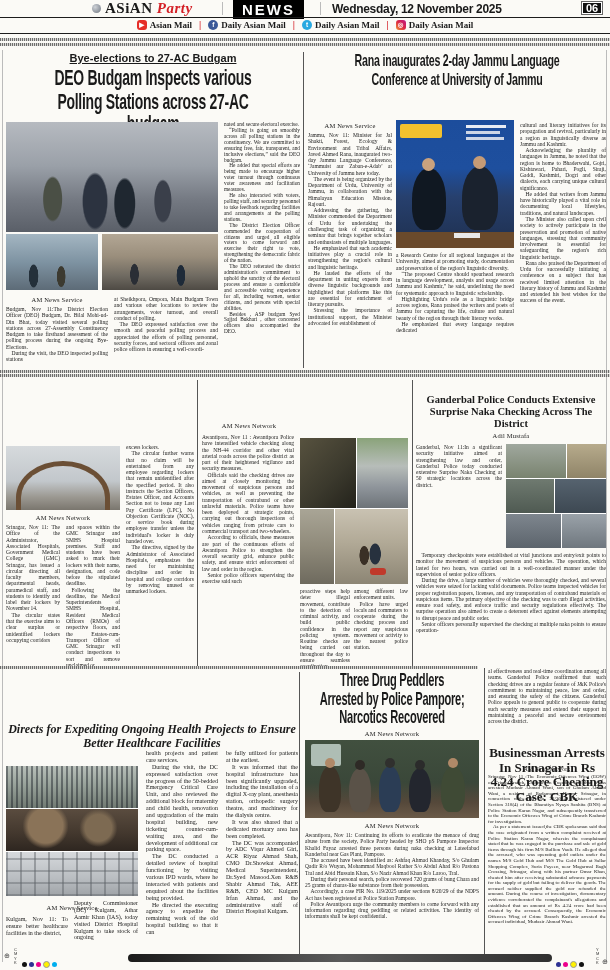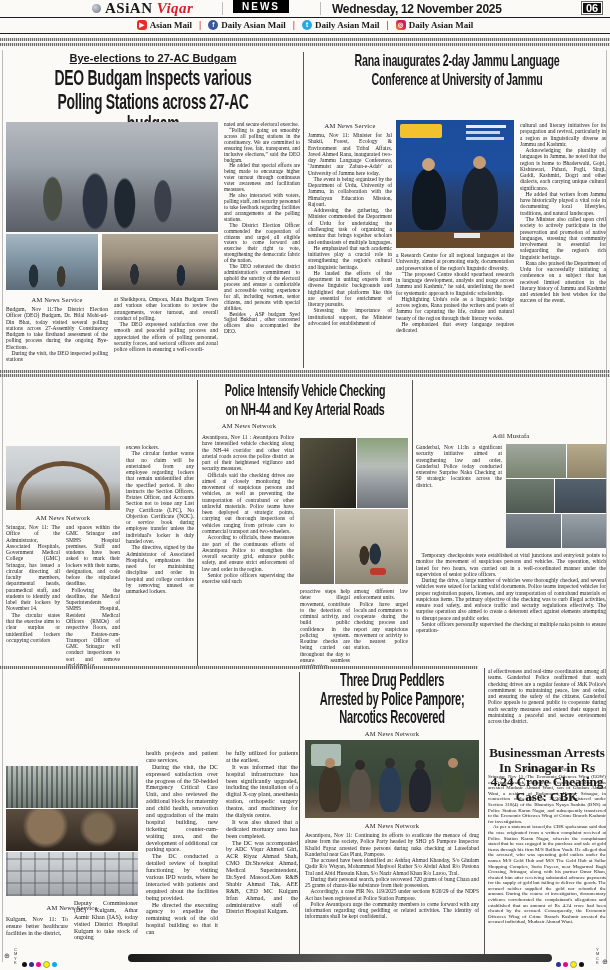--- a/index.html
+++ b/index.html
@@ -17,21 +17,21 @@
   .body{position:absolute;font-size:5.5px;line-height:1.14;text-align:justify;white-space:pre-line;overflow:hidden;}
   .body.xs{font-size:5px;line-height:1.12;}
   .body.md{font-size:6px;line-height:1.15;}
   .ph{position:absolute;overflow:hidden;}
   .sil{position:absolute;border-radius:50% 50% 35% 35%;}
   .head{position:absolute;border-radius:50%;}
   
   .mast-logo{position:absolute;font-family:"Liberation Serif",serif;font-weight:bold;font-size:15px;letter-spacing:0.5px;}
   .logo-red{color:#d42027;font-style:italic;}
   .logo-globe{position:absolute;width:9px;height:9px;border-radius:50%;background:radial-gradient(circle at 35% 35%,#cfd3d8,#8a9099 70%,#5a6068);}
-  .news-box{position:absolute;background:#000;color:#fff;font-family:"Liberation Sans",sans-serif;font-weight:bold;font-size:10px;padding:1px 9px;letter-spacing:2px;}
+  .news-box{position:absolute;background:#000;color:#fff;font-family:"Liberation Sans",sans-serif;font-weight:bold;font-size:15px;padding:1px 9px;letter-spacing:2px;}
   .mast-date{position:absolute;font-family:"Liberation Sans",sans-serif;font-weight:bold;font-size:12px;letter-spacing:-0.3px;}
   .pagenum{position:absolute;background:#111;color:#fff;font-family:"Liberation Sans",sans-serif;font-weight:bold;font-size:11px;padding:0 4px;border:1px solid #666;box-shadow:inset 0 0 0 1px #fff;}
   .social-row{position:absolute;top:19px;left:0;width:610px;display:flex;justify-content:center;gap:7px;align-items:center;font-family:"Liberation Serif",serif;font-weight:bold;font-size:9px;}
   .soc{display:flex;align-items:center;gap:3px;}
   .soc-ico{display:inline-block;width:10px;height:10px;border-radius:50%;color:#fff;font-size:6.5px;line-height:10px;text-align:center;font-family:"Liberation Sans",sans-serif;font-weight:bold;}
   .yt{background:#e52d27;border-radius:3px;}
   .fb{background:#3b5998;}
   .tw{background:#29a9e1;}
   .ig{background:linear-gradient(45deg,#f09433,#dc2743,#bc1888);border-radius:3px;}
   .soc-sep{color:#d42027;font-weight:bold;font-size:10px;}
@@ -72,21 +72,21 @@
 </style>
 </head>
 <body>
 
 <div class="page">
 
   <header>
     <span class="logo-globe" style="left:92px;top:4px;"></span>
     <div class="mast-logo" style="left:105px;top:0;">
       <span>ASiAN</span>
-      <span class="logo-red">Viqar</span>
+      <span class="logo-red">Party</span>
     </div>
     <div class="vline" style="left:222px;top:2px;height:13px;background:#bbb;"></div>
     <div class="news-box" style="left:233px;top:0;">NEWS</div>
     <div class="vline" style="left:320px;top:2px;height:13px;background:#bbb;"></div>
     <div class="mast-date" style="left:332px;top:2px;">Wednesday, 12 November 2025</div>
     <div class="pagenum" style="left:581px;top:1px;">06</div>
     <div class="rule" style="top:17px;"></div>
     <div class="social-row">
       <span class="soc">
         <span class="soc-ico yt">▶</span>
@@ -187,23 +187,20 @@
     <div class="byline" style="left:0;top:134px;width:114px;">AM News Network</div>
     <div class="body" style="left:0;top:144px;width:54px;height:142px;">Srinagar, Nov 11: The Office of the Administrator, Associated Hospitals, Government Medical College (GMC) Srinagar, has issued a circular directing all faculty members, departmental heads, paramedical staff, and students to identify and label their lockers by November 14.
  The circular states that the exercise aims to clear surplus or unidentified lockers occupying corridors</div>
     <div class="body" style="left:60px;top:144px;width:54px;height:142px;">and spaces within the GMC Srinagar and SMHS Hospital premises. Staff and students have been asked to mark their lockers with their name, designation, and code before the stipulated deadline.
  Following the deadline, the Medical Superintendents of SMHS Hospital, Resident Medical Officers (RMOs) of respective floors, and the Estates-cum-Transport Officer of GMC Srinagar will conduct inspections to sort and remove unclaimed or</div>
   </section>
 
   <div class="vline" style="left:197px;top:380px;height:286px;"></div>
 
   <section class="abs" style="left:202px;top:380px;width:206px;height:288px;">
-    <div class="hl" style="position:absolute;top:2px;width:100%;font-size:13px;">
-      <span class="cond">Police Intensify Vehicle Checking on NH-44 and Key Arterial Roads</span>
-    </div>
     <div class="byline" style="left:0;top:42px;width:94px;">AM News Network</div>
     <div class="body" style="left:0;top:54px;width:92px;height:234px;">Awantipora, Nov 11 : Awantipora Police have intensified vehicle checking along the NH-44 corridor and other vital arterial roads across the police district as part of their heightened vigilance and security measures.
  Officials said the checking drives are aimed at closely monitoring the movement of suspicious persons and vehicles, as well as preventing the transportation of contraband or other unlawful materials. Police teams have been deployed at strategic points, carrying out thorough inspections of vehicles ranging from private cars to commercial transport and two-wheelers.
  According to officials, these measures are part of the continuous efforts of Awantipora Police to strengthen the overall security grid, enhance public safety, and ensure strict enforcement of law and order in the region.
  Senior police officers supervising the exercise said such</div>
     <div class="ph" style="left:98px;top:58px;width:108px;height:146px;background:#fff;">
       <span class="ph ph-nh-a" style="left:0;top:0;width:56px;height:70px;"></span>
       <span class="ph ph-nh-b" style="left:57px;top:0;width:51px;height:70px;"></span>
       <span class="ph ph-nh-c" style="left:0;top:71px;width:34px;height:75px;"></span>
       <span class="ph ph-nh-d" style="left:35px;top:71px;width:73px;height:75px;">
@@ -211,38 +208,40 @@
       </span>
     </div>
     <div class="body" style="left:98px;top:208px;width:50px;height:80px;">proactive steps help deter illegal movement, contribute to the detection of criminal activity, and build public confidence in the policing system. Routine checks are being carried out throughout the day to ensure seamless coordination</div>
     <div class="body" style="left:152px;top:208px;width:54px;height:80px;">among different law enforcement units.
  Police have urged locals and commuters to cooperate during the checking process and report any suspicious movement or activity to the nearest police station.</div>
   </section>
 
   <div class="vline" style="left:412px;top:380px;height:288px;"></div>
 
   <section class="abs" style="left:416px;top:380px;width:190px;height:284px;">
+    <div class="hl-serif" style="position:absolute;top:14px;width:100%;font-size:10.5px;">Ganderbal Police Conducts Extensive Surprise Naka Checking Across The District</div>
     <div class="byline" style="left:0;top:52px;width:100%;">Adil Mustafa</div>
     <div class="body" style="left:0;top:64px;width:86px;height:104px;">Ganderbal, Nov 11:In a significant security initiative aimed at strengthening law and order, Ganderbal Police today conducted extensive Surprise Naka Checking at 50 strategic locations across the district.</div>
     <div class="ph" style="left:90px;top:64px;width:100px;height:104px;background:#fff;">
       <span class="ph" style="left:0;top:0;width:60px;height:34px;background:linear-gradient(180deg,#a0a89e,#79836f);"></span>
       <span class="ph" style="left:61px;top:0;width:39px;height:34px;background:linear-gradient(180deg,#b7ab8c,#8f8468);"></span>
       <span class="ph" style="left:0;top:35px;width:48px;height:34px;background:linear-gradient(180deg,#6f7a70,#4f5a52);"></span>
       <span class="ph" style="left:49px;top:35px;width:51px;height:34px;background:linear-gradient(180deg,#56636f,#3d4852);"></span>
       <span class="ph" style="left:0;top:70px;width:55px;height:34px;background:linear-gradient(180deg,#7e868e,#5c646c);"></span>
       <span class="ph" style="left:56px;top:70px;width:44px;height:34px;background:linear-gradient(180deg,#9aa2a9,#6f777e);"></span>
     </div>
     <div class="body" style="left:0;top:172px;width:190px;height:110px;"> Temporary checkpoints were established at vital junctions and entry/exit points to monitor the movement of suspicious persons and vehicles. The operation, which lasted for two hours, was carried out in a well-coordinated manner under the supervision of senior police officers.
  During the drive, a large number of vehicles were thoroughly checked, and several vehicles were seized for lacking valid documents. Police teams inspected vehicles for proper registration papers, licenses, and any transportation of contraband materials or suspicious items. The primary objective of the checking was to curb illegal activities, ensure road safety, and enforce traffic and security regulations effectively. The surprise operation also aimed to create a deterrent effect against elements attempting to disrupt peace and public order.
  Senior officers personally supervised the checking at multiple naka points to ensure operation-</div>
   </section>
 
   <div class="hatch" style="top:666px;left:0;width:478px;"></div>
 
   <section class="abs" style="left:6px;top:672px;width:292px;height:290px;">
+    <div class="sub" style="position:absolute;top:50px;width:100%;font-size:12px;">Directs for Expediting Ongoing Health Projects to Ensure Better Healthcare Facilities</div>
     <div class="ph" style="left:0;top:94px;width:132px;height:130px;background:#fff;">
       <span class="ph ph-kg1" style="left:0;top:0;width:132px;height:42px;"></span>
       <span class="ph ph-kg2" style="left:0;top:43px;width:132px;height:42px;"></span>
       <span class="ph ph-kg3" style="left:0;top:86px;width:132px;height:44px;"></span>
     </div>
     <div class="byline" style="left:0;top:232px;width:132px;">AM News Service</div>
     <div class="body md" style="left:0;top:244px;width:62px;height:44px;">Kulgam, Nov 11: To ensure better healthcare facilities in the district,</div>
     <div class="body md" style="left:68px;top:228px;width:64px;height:60px;">Deputy Commissioner (DC) Kulgam, Athar Aamir Khan (IAS), today visited District Hospital Kulgam to take stock of ongoing</div>
     <div class="body md" style="left:140px;top:78px;width:72px;height:210px;">health projects and patient care services.
  During the visit, the DC expressed satisfaction over the progress of the 50-bedded Emergency Critical Care Unit, and also reviewed the additional block for maternity and child health, renovation and upgradation of the main hospital building, new ticketing counter-cum-waiting area, and the development of additional car parking space.

